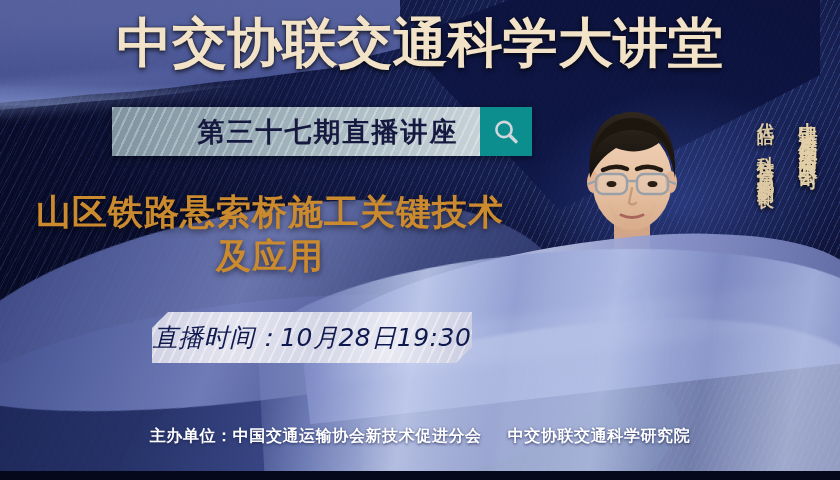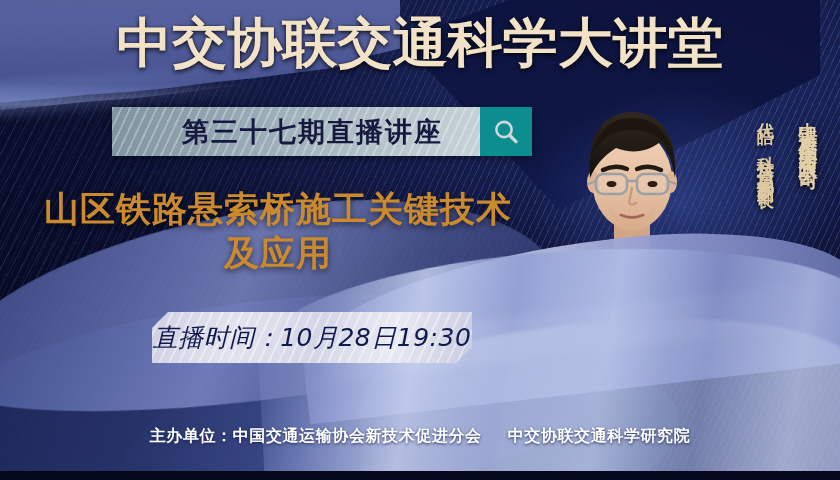--- a/index.html
+++ b/index.html
@@ -164,21 +164,21 @@
   
   .episode-bar{
     position:absolute;left:112px;top:107px;width:420px;height:49px;
     display:flex;align-items:stretch;
     box-shadow:0 2px 8px rgba(0,0,0,.45);
   }
   .episode-bar-body{
     position:relative;flex:1;
     background:linear-gradient(100deg,#7f93a0 0%,#9badb7 42%,#b6c5cc 75%,#c6d2d8 100%);
     overflow:hidden;
-    display:flex;align-items:center;justify-content:flex-start;
+    display:flex;align-items:center;justify-content:center;
   }
   .episode-bar-body::after{
     content:"";position:absolute;inset:0;
     background-image:repeating-linear-gradient(115deg,
       rgba(255,255,255,.28) 0px,
       rgba(255,255,255,.28) 2px,
       rgba(0,0,0,0) 2px,
       rgba(0,0,0,0) 8px);
     pointer-events:none;
   }
@@ -192,27 +192,27 @@
   }
   .episode-search{
     position:relative;width:52px;
     background:#0d8e8e;
     display:flex;align-items:center;justify-content:center;
   }
   .episode-search svg{display:block;}
 
   
   .topic{
-    position:absolute;left:18px;top:190px;width:520px;
+    position:absolute;left:10px;top:190px;width:520px;
     text-align:center;
     color:#cb8a2e;
     font-size:35px;line-height:44px;
     font-weight:bold;
     letter-spacing:1px;
-    font-family:Liberation Mono, monospace;
+    font-family:Liberation Sans, sans-serif;
     text-shadow:0 2px 6px rgba(0,0,0,.6);
   }
   .topic .l2{display:block;}
 
   
   .time-pill{
     position:absolute;left:152px;top:312px;width:320px;height:51px;
     background:linear-gradient(103deg,#cfd0e2 0%,#e3e3ef 26%,#d4d6e6 52%,#e9eaf3 74%,#c9cbe0 100%);
     clip-path:polygon(16px 0,100% 0,100% calc(100% - 16px),calc(100% - 16px) 100%,0 100%,0 16px);
     display:flex;align-items:center;justify-content:center;

